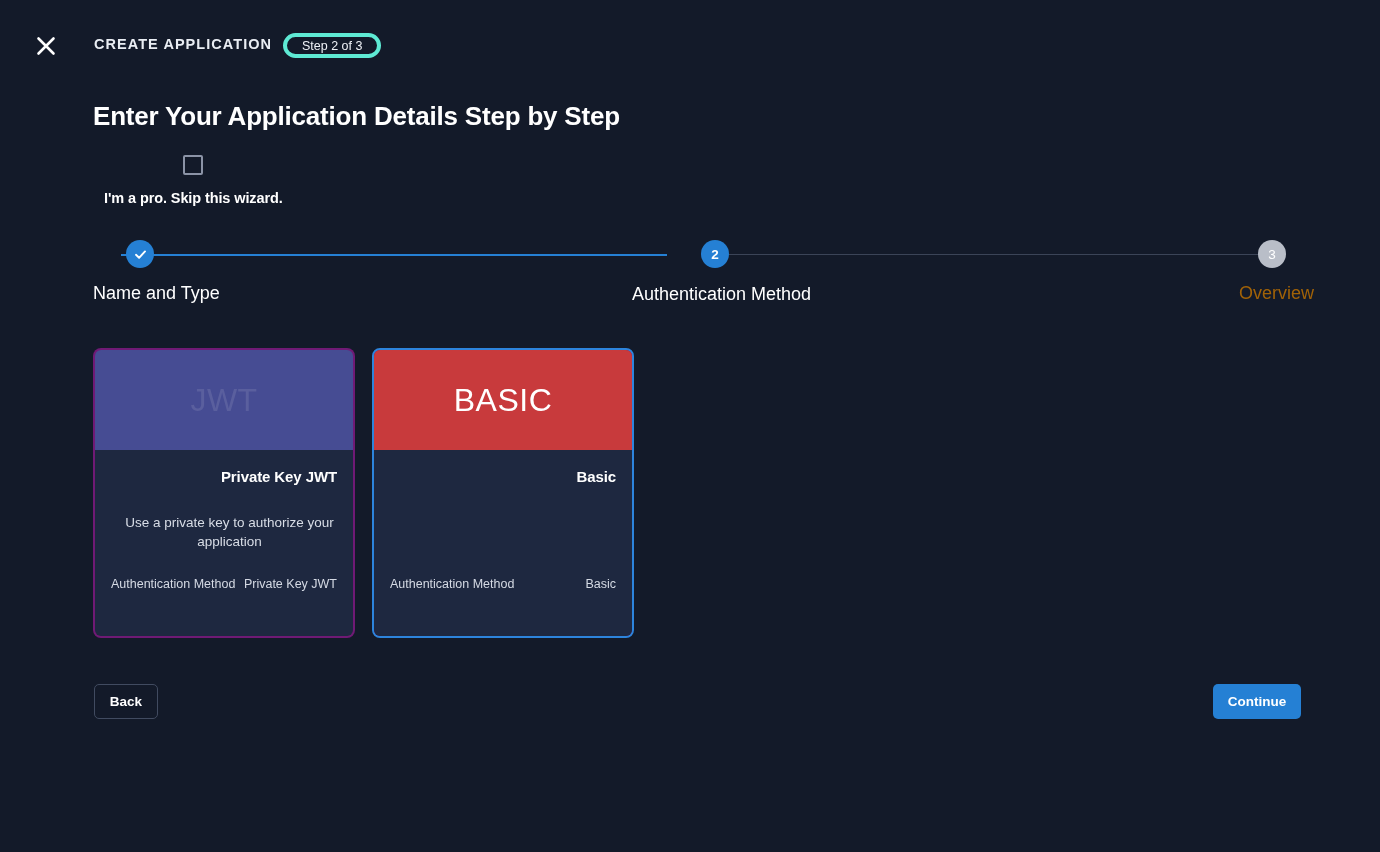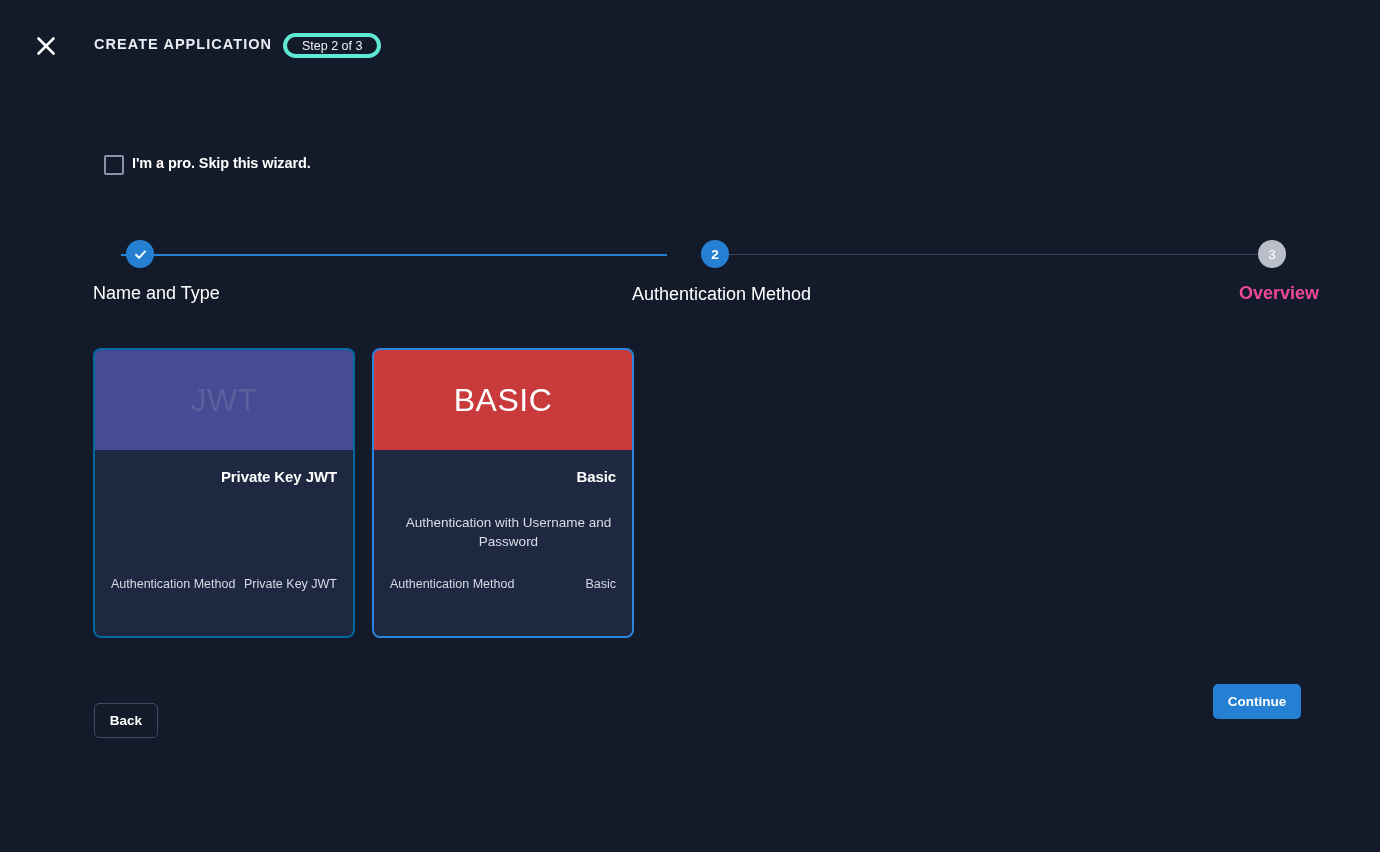--- a/index.html
+++ b/index.html
@@ -92,23 +92,24 @@
     color: #ffffff;
     white-space: nowrap;
   }
 
   
   .skip-row {
     position: absolute;
     left: 104px;
     top: 155px;
     display: flex;
-    align-items: flex-start;
-    gap: 8px;
-    cursor: pointer;
+    align-items: center;
+    gap: 15px;
+    cursor: pointer;
+    flex-direction: column;
   }
   .checkbox-box {
     width: 20px;
     height: 20px;
     border: 2px solid #8b93a6;
     border-radius: 2px;
     background: transparent;
     flex: none;
     cursor: pointer;
   }
@@ -174,40 +175,40 @@
     color: #ffffff;
   }
 
   .step-label {
     position: absolute;
     font-size: 18px;
     white-space: nowrap;
   }
   .step-label.done { color: #ffffff; font-weight: 400; }
   .step-label.current { color: #ffffff; font-weight: 400; }
-  .step-label.upcoming { color: #ec4899; font-weight: 700; }
+  .step-label.upcoming { color: #a16207; font-weight: 400; }
 
   
   .cards {
     position: absolute;
     left: 93px;
     top: 348px;
     display: flex;
     gap: 17px;
   }
 
   .auth-card {
     width: 262px;
     height: 290px;
     border-radius: 8px;
     overflow: hidden;
     display: flex;
     flex-direction: column;
     cursor: pointer;
-    background: #0369a1;
+    background: #701a75;
     border: 2px solid transparent;
   }
   .auth-card.selected {
     border-color: #2d84dc;
   }
 
   .card-banner {
     height: 100px;
     display: flex;
     align-items: center;
@@ -282,21 +283,20 @@
     border-radius: 5px;
     background: transparent;
     color: #ffffff;
     font-family: "Liberation Sans", sans-serif;
     font-size: 13.5px;
     font-weight: 700;
     cursor: pointer;
     display: flex;
     align-items: center;
     justify-content: center;
-    margin-top: 19px;
   }
 
   .btn-continue {
     position: absolute;
     left: 1213px;
     top: 684px;
     width: 88px;
     height: 35px;
     border: none;
     border-radius: 5px;
@@ -321,20 +321,21 @@
       <svg width="22" height="22" viewBox="0 0 22 22">
         <path d="M3.5 3.5 L18.5 18.5 M18.5 3.5 L3.5 18.5" stroke="#ffffff" stroke-width="2.6" stroke-linecap="round"></path>
       </svg>
     </button>
 
     <div class="topbar-title">CREATE APPLICATION</div>
 
     <div class="step-badge">Step 2 of 3</div>
   </div>
 
+  <h1 class="page-title">Enter Your Application Details Step by Step</h1>
 
   <div class="skip-row">
     <div class="checkbox-box"></div>
     <span class="skip-label">I'm a pro. Skip this wizard.</span>
   </div>
 
   <div class="stepper">
     <div class="stepper-track">
 
       <div class="seg done" style="left:28px; width:546px;"></div>
@@ -359,34 +360,34 @@
   </div>
 
   <div class="cards">
 
     <div class="auth-card">
       <div class="card-banner jwt">
         <span class="banner-text jwt">JWT</span>
       </div>
       <div class="card-body">
         <div class="card-title">Private Key JWT</div>
+        <div class="card-desc">Use a private key to authorize your application</div>
         <div class="card-meta">
           <span class="k">Authentication Method</span>
           <span class="v">Private Key JWT</span>
         </div>
       </div>
     </div>
 
     <div class="auth-card selected">
       <div class="card-banner basic">
         <span class="banner-text basic">BASIC</span>
       </div>
       <div class="card-body">
         <div class="card-title">Basic</div>
-        <div class="card-desc">Authentication with Username and Password</div>
         <div class="card-meta">
           <span class="k">Authentication Method</span>
           <span class="v">Basic</span>
         </div>
       </div>
     </div>
 
   </div>
 
   <button class="btn-back">Back</button>

